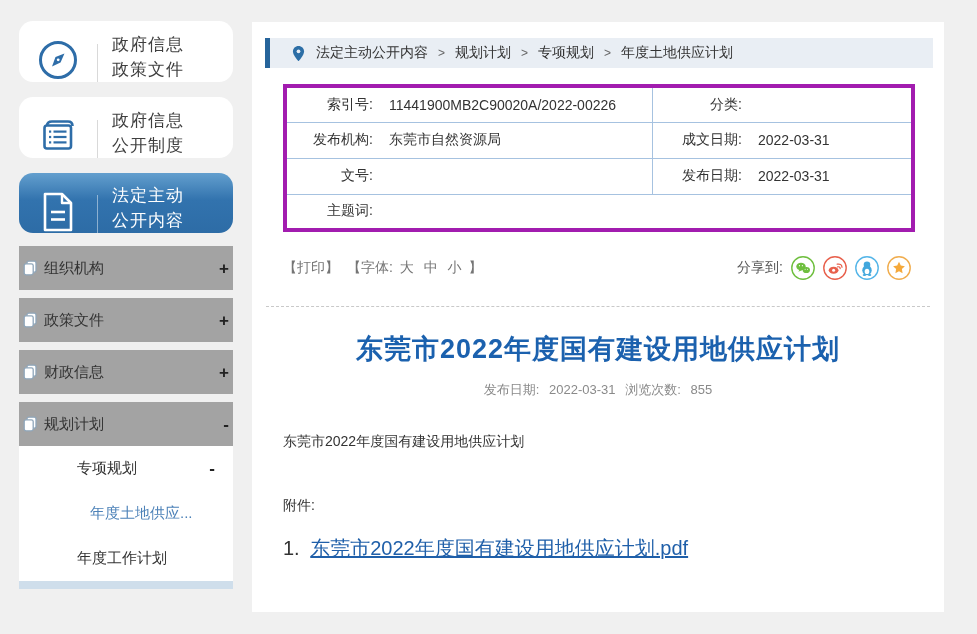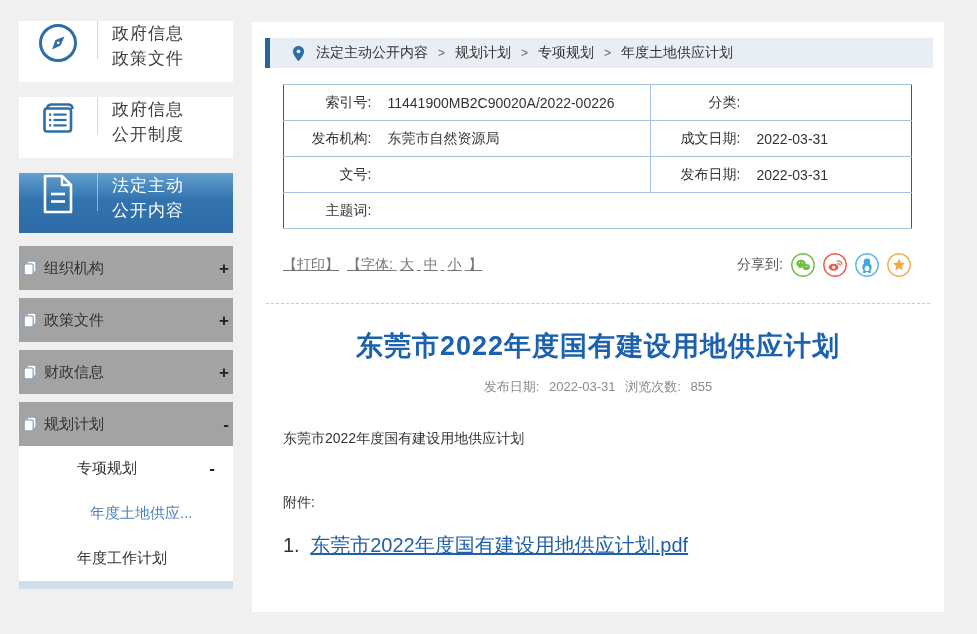--- a/index.html
+++ b/index.html
@@ -2,21 +2,21 @@
 <html><head>
 <meta charset="utf-8">
 <style>
   * { margin:0; padding:0; box-sizing:border-box; }
   html,body { width:977px; height:634px; }
   body { font-family:"Liberation Sans", sans-serif; }
   .page { position:relative; width:977px; height:634px; background:#f0f0f0; overflow:hidden; }
 
   
   .sidebar { position:absolute; left:19px; top:21px; width:214px; }
-  .side-card { height:61px; background:#fff; display:flex; align-items:flex-start; margin-bottom:15px; cursor:pointer; }
+  .side-card { height:61px; background:#fff; display:flex; align-items:flex-end; margin-bottom:15px; cursor:pointer;border-radius:14px; }
   .side-icon { width:78px; display:flex; justify-content:center; align-items:center; flex-shrink:0; }
   .side-divider { width:1px; height:38px; background:#d9d9d9; flex-shrink:0; }
   .side-label { padding-left:14px; font-size:17px; line-height:25px; color:#3f3f3f; letter-spacing:1px; }
   .side-card.active { height:60px; margin-bottom:13px; background:linear-gradient(180deg,#639fce 0%,#3273ae 45%,#2d6ca6 100%); }
   .side-card.active .side-label { color:#fff; }
   .side-card.active .side-divider { background:rgba(255,255,255,.45); }
 
   .menu-item { height:44px; background:#a3a3a3; display:flex; align-items:center; margin-bottom:8px; padding:0 4px; font-size:15px; color:#333; cursor:pointer; }
   .menu-item .doc-ic { display:flex; margin-right:7px; }
   .toggle { margin-left:auto; font-weight:bold; font-size:17px; color:#222; cursor:pointer; line-height:1; }
@@ -28,28 +28,28 @@
   .sub-item.active { color:#4d82b8; }
   .side-strip { height:8px; background:#cfdeeb; }
 
   
   .panel { position:absolute; left:252px; top:22px; width:692px; height:590px; background:#fff; }
   .breadcrumb { margin:16px 11px 0 13px; height:30px; background:#e9eef4; border-left:5px solid #26649b; display:flex; align-items:center; padding-left:22px; font-size:14px; color:#333; }
   .breadcrumb .pin { display:flex; margin-right:11px; }
   .breadcrumb .crumb { cursor:pointer; }
   .breadcrumb .sep { color:#666; margin:0 10px; font-size:12px; }
 
-  .info-table { border-collapse:collapse; margin:16px 0 0 31px; width:628px; table-layout:fixed; font-size:14px; color:#333; border:1px solid #a21caf; }
+  .info-table { border-collapse:collapse; margin:16px 0 0 31px; width:628px; table-layout:fixed; font-size:14px; color:#333; border:4px solid #a21caf; }
   .info-table td { height:36px; border-top:1px solid #a6c2e0; border-bottom:1px solid #a6c2e0; vertical-align:middle; }
   .info-table td.lbl { text-align:right; white-space:nowrap; }
   .info-table td.val { padding-left:16px; text-align:left; overflow:hidden; }
   .info-table td.div-left { border-left:1px solid #a6c2e0; }
 
   .controls { display:flex; align-items:center; justify-content:space-between; margin:24px 33px 0 31px; font-size:14px; color:#757575; }
-  .controls .left-group { display:flex; align-items:flex-end; gap:8px;text-decoration:underline; }
+  .controls .left-group { display:flex; align-items:flex-end; gap:8px; }
   .controls .size { margin:0 3px; cursor:pointer; }
   .share { display:flex; align-items:center; gap:8px; color:#555; }
   .share .sicon { width:24px; height:24px; display:flex; cursor:pointer; }
 
   .dashed { border-top:1px dashed #c9c9c9; margin:26px 14px 0 14px; }
   .title { margin:26px 20px 0; text-align:center; font-size:27px; line-height:32px; color:#1b61ae; font-weight:bold; letter-spacing:1px; }
   .meta { margin-top:16px; text-align:center; font-size:13px; color:#8a8a8a; }
   .meta span { margin:0 3px; }
   .body-text { margin:34px 31px 0; font-size:14px; color:#333; }
   .attach-label { margin:46px 31px 0; font-size:14px; color:#333; }

